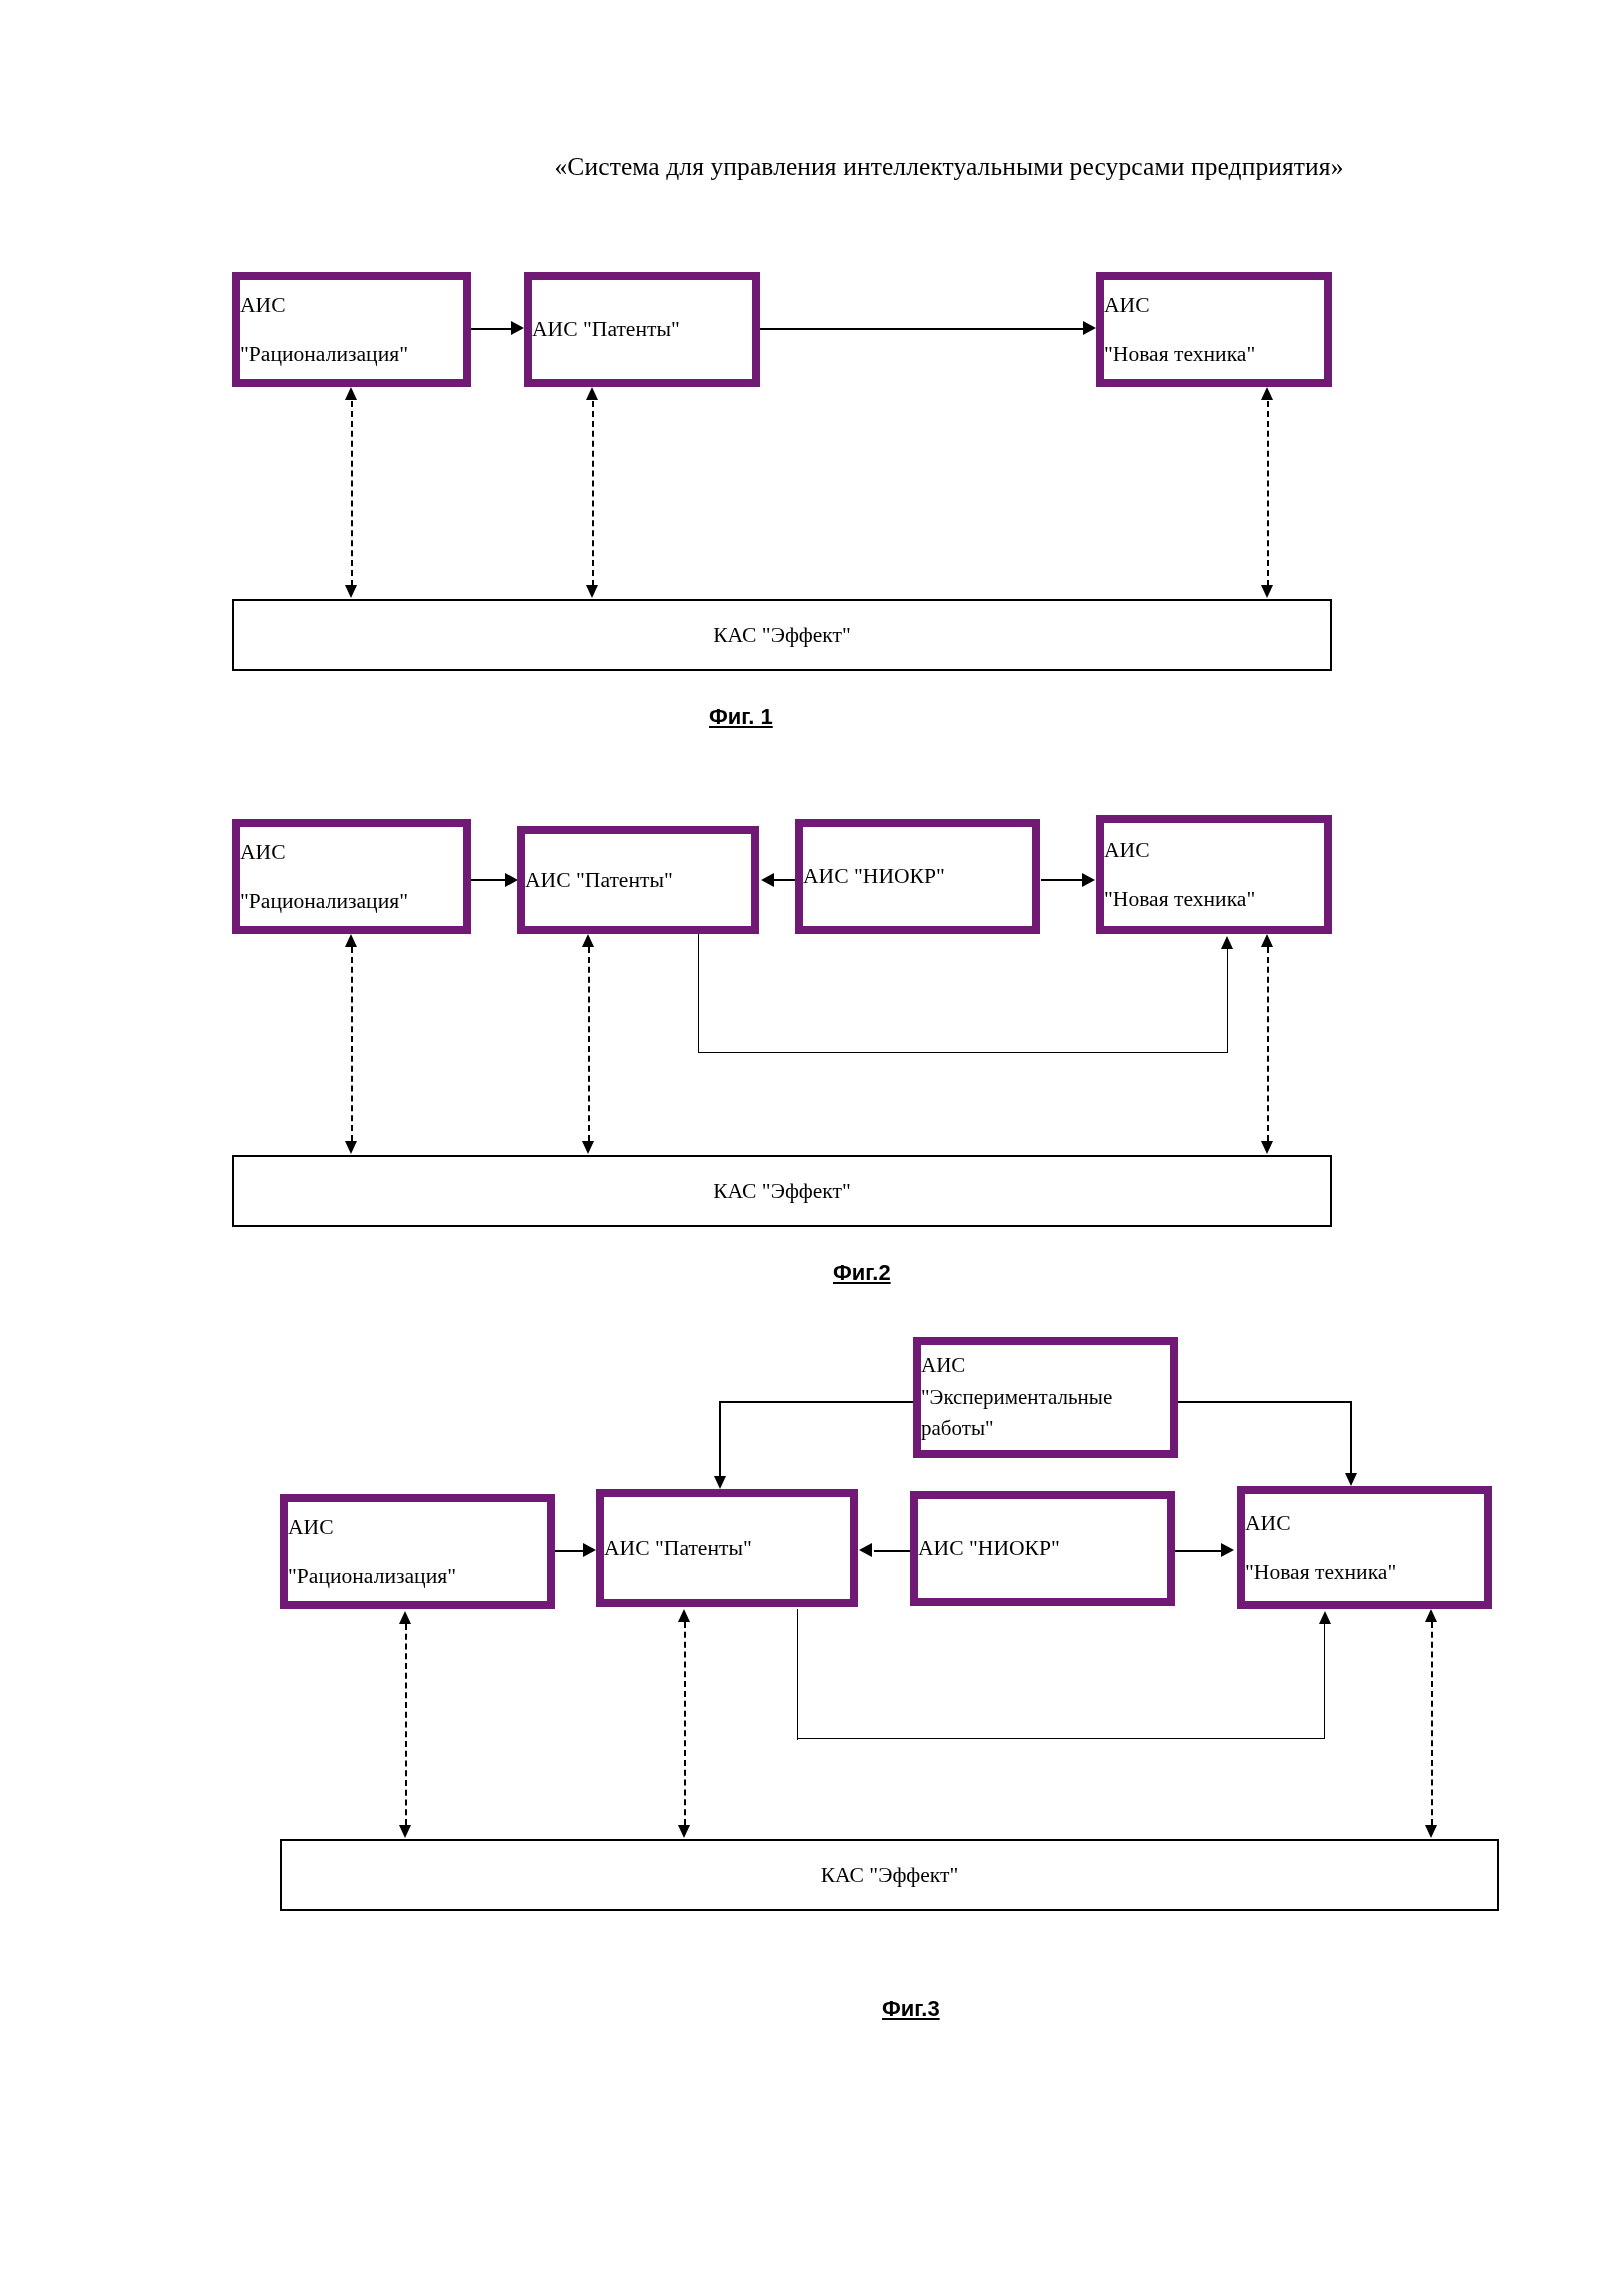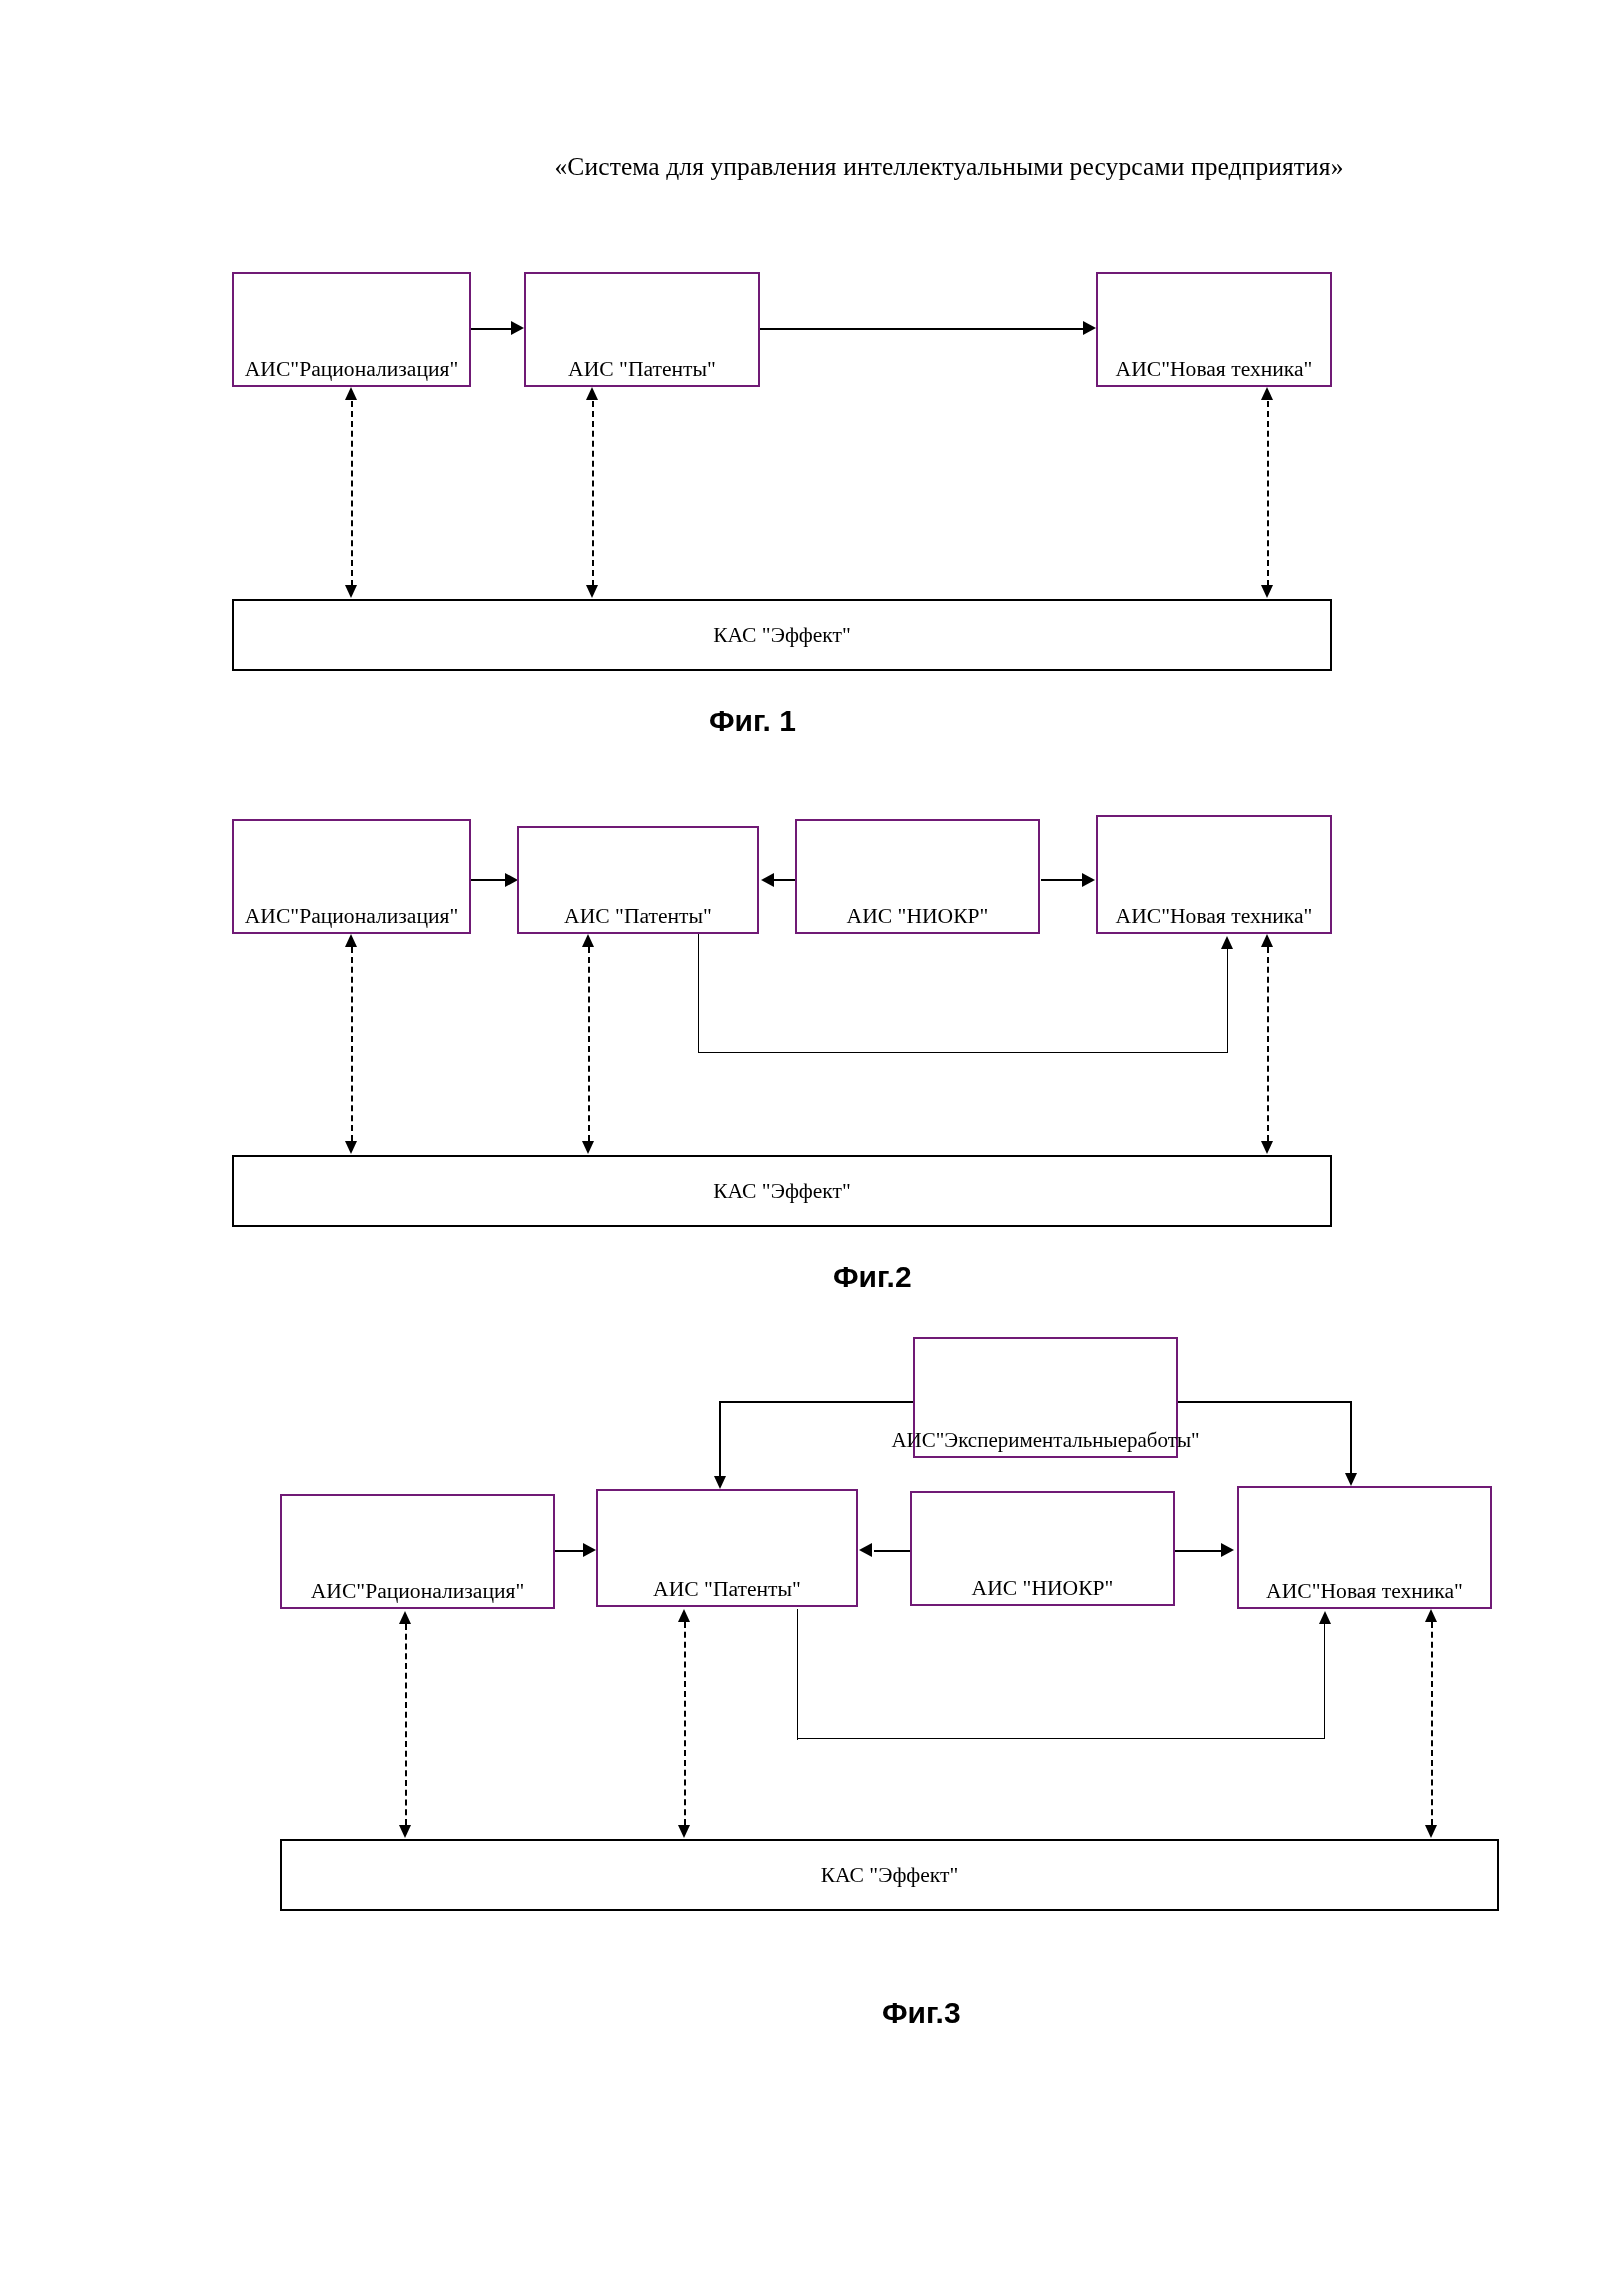--- a/index.html
+++ b/index.html
@@ -28,32 +28,34 @@
     display:inline-block;
     padding-left:275px;
   }
 
   
   .figure{position:absolute;}
   .fig-caption{
     position:absolute;
     font-family:"Liberation Sans",sans-serif;
     font-weight:bold;
-    font-size:30px;
+    font-size:22px;
     white-space:nowrap;
+    text-decoration:underline;
   }
 
   
   .box{
     position:absolute;
-    border:2px solid #701a75;
+    border:8px solid #701a75;
     background:#fff;
     box-sizing:border-box;
     display:flex;
-    align-items:flex-end;
+    flex-direction:column;
+    align-items:flex-start;
     justify-content:center;
     text-align:center;
     font-family:"Liberation Serif",serif;
     font-size:21.6px;
     line-height:1.5;
     z-index:4;
   }
   .box .l1,.box .l2,.box .l3{display:block;white-space:nowrap;}
   .box.one-line{justify-content:center;}
   .box .gap{height:17px;}

